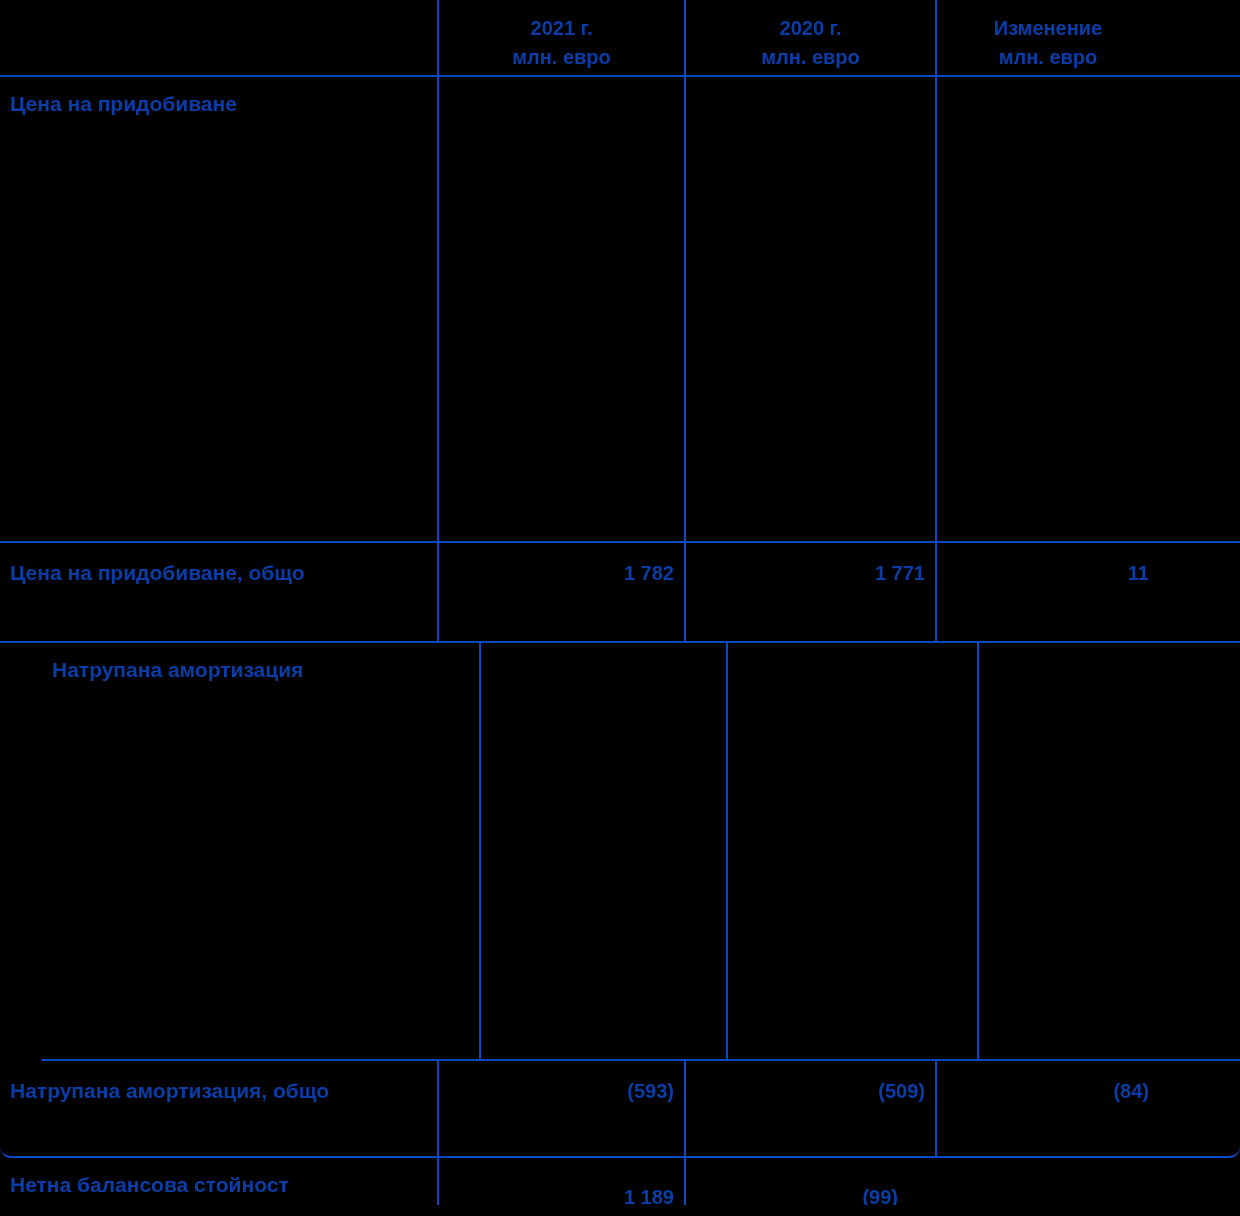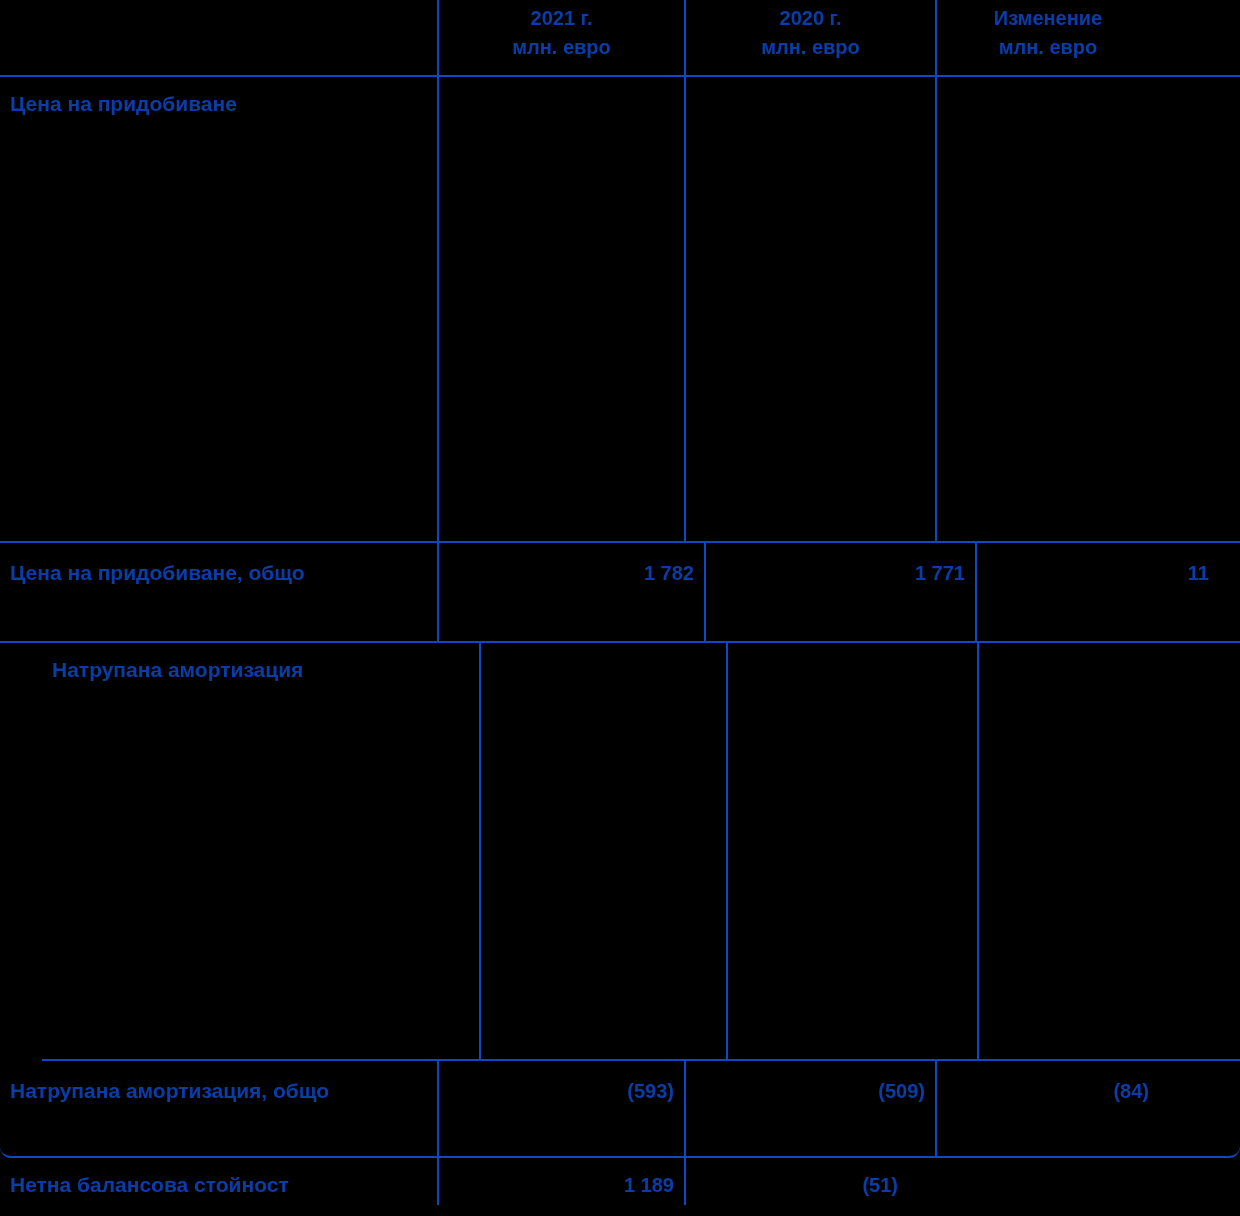--- a/index.html
+++ b/index.html
@@ -36,49 +36,49 @@
   }
   .c0 { width: 439px; }
   .c1 { width: 247px; }
   .c2 { width: 251px; }
   .c3 { width: 222px; }
   .vline { border-right: 2px solid var(--grid, #0E49C4); }
   
   .row.header { height: 77px; }
   .row.header .cell {
     text-align: center;
-    padding-top: 4px;
+    padding-top: 14px;
     font-size: 20px;
     line-height: 29px;
   }
   
   .row.section1 { height: 466px; }
   .row.section2 { height: 418px; margin-left: 42px; }
   .row.section .cell.label-cell {
     padding: 15px 10px 0 10px;
     font-size: 21px;
   }
   
-  .row.total1 { height: 100px; gap: 20px; }
+  .row.total1 { height: 100px; }
   .row.total2 { height: 97px; border-radius: 11px; }
   .row.final  { height: 47px; }
   .row.total .cell.label-cell {
     padding: 18px 10px 0 10px;
     font-size: 21px;
   }
   .row.final .cell.label-cell {
     padding-top: 15px;
   }
   .row.total .cell.num-cell {
     padding: 19px 10px 0 0;
     text-align: right;
     font-size: 20px;
   }
   .row.final .cell.num-cell {
-    padding-top: 16px;
+    padding-top: 28px;
   }
   .bottom-strip {
     width: 1240px;
     height: 11px;
     background: var(--bg, #000000);
   }
 </style>
 </head>
 <body>
 
@@ -125,18 +125,18 @@
     <div class="row total total2 bordered">
       <div class="cell c0 vline label-cell">Натрупана амортизация, общо</div>
       <div class="cell c1 vline num-cell">(593)</div>
       <div class="cell c2 vline num-cell">(509)</div>
       <div class="cell c3 num-cell">(84)</div>
     </div>
 
     <div class="row total final">
       <div class="cell c0 vline label-cell">Нетна балансова стойност</div>
       <div class="cell c1 vline num-cell">1 189</div>
-      <div class="cell c3 num-cell">(51)</div>
+      <div class="cell c3 num-cell">(99)</div>
     </div>
 
     <div class="bottom-strip"></div>
   </div>
 </div>
 
 </body></html>

